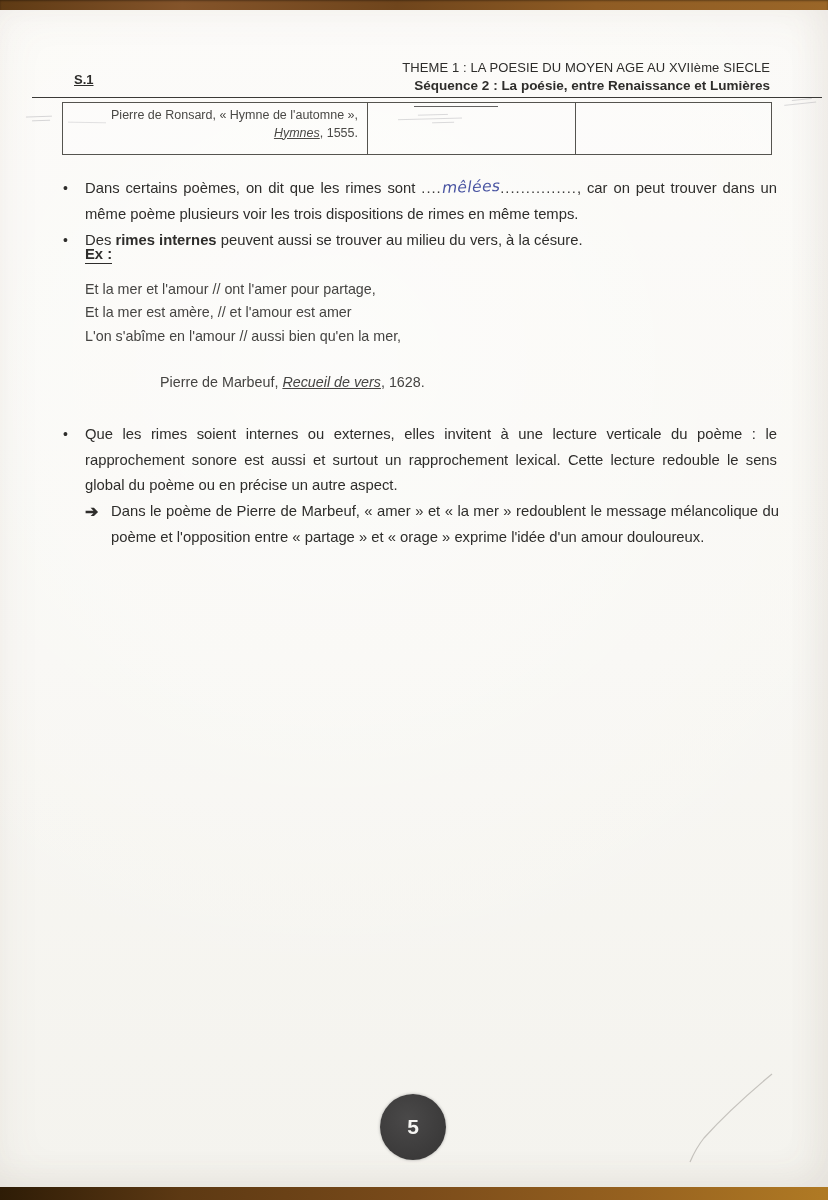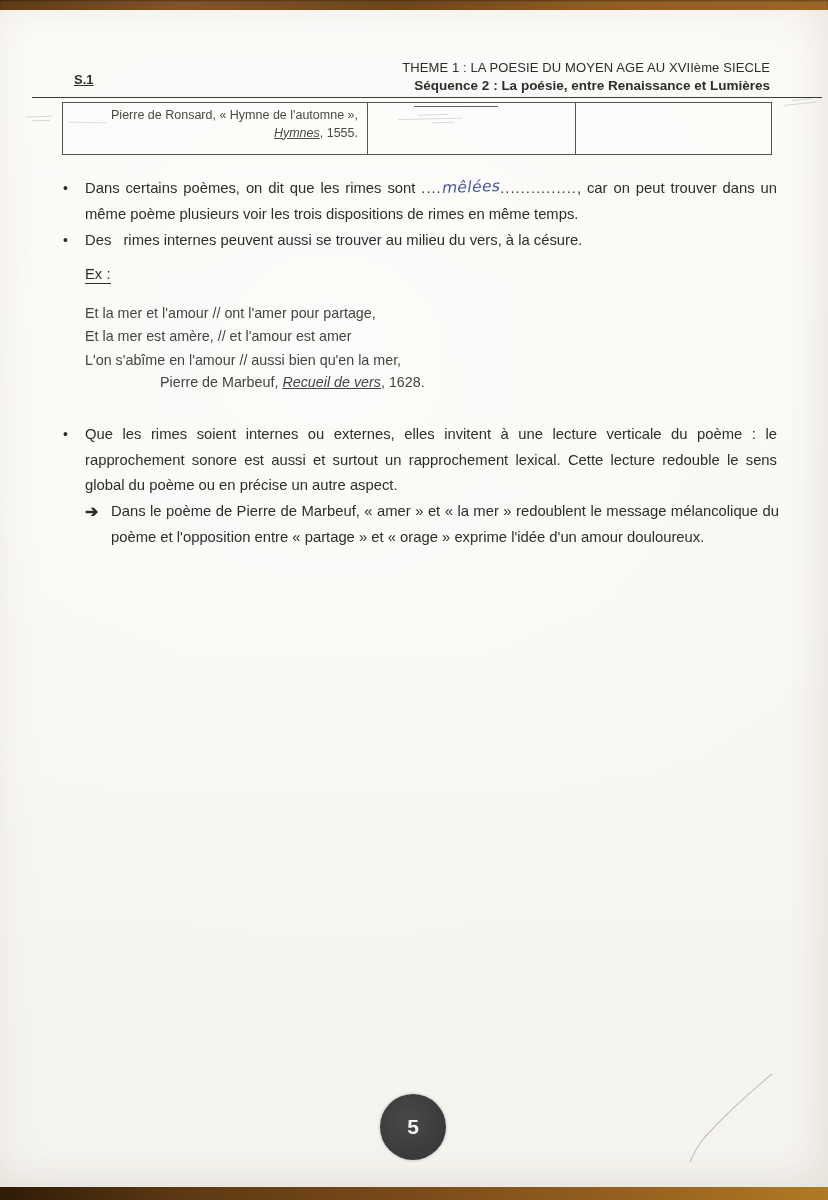--- a/index.html
+++ b/index.html
@@ -49,30 +49,30 @@
   .pm-left{left:26px;top:103px;width:32px;transform:rotate(-2deg);}
   .pm-cell1{left:68px;top:109px;width:42px;transform:rotate(1deg);opacity:.4;}
   .pm-cell2{left:398px;top:101px;width:92px;transform:rotate(-1.5deg);opacity:.5;}
   .pm-right{right:8px;top:86px;width:36px;transform:rotate(-6deg);opacity:.5;}
   
   .para{position:absolute;color:#2e2d2b;font-size:14.8px;line-height:25.5px;}
   .bulleted{padding-left:23px;text-align:justify;}
   .bullet-dot{position:absolute;left:1px;top:0;font-size:14px;}
   .b1{left:62px;top:166px;width:692px;}
   .b2{left:62px;top:218px;width:692px;}
-  .bold{font-weight:normal;margin-left:8px;}
+  .bold{font-weight:bold;}
   .dots{letter-spacing:1px;color:#3a3938;}
   .handwriting{
     color:#4a55a2;font-style:italic;font-size:15.5px;
     display:inline-block;transform:rotate(-2deg) translateY(-1px);
     font-family:"DejaVu Sans",sans-serif;letter-spacing:.4px;
   }
-  .ex{left:85px;top:252px;font-weight:normal;}
+  .ex{left:85px;top:232px;font-weight:bold;}
   .ex span{border-bottom:1.6px solid #2e2d2b;padding-bottom:1px;}
-  .poem{left:85px;top:268px;font-size:14.3px;line-height:23.4px;color:#454442;margin-top:24px;}
+  .poem{left:85px;top:268px;font-size:14.3px;line-height:23.4px;color:#454442;}
   .attrib{left:160px;top:360px;font-size:14.3px;color:#454442;text-align:center;}
   .b3{left:62px;top:412px;width:692px;}
   .arrow-item{left:85px;top:489px;width:668px;padding-left:26px;text-align:justify;position:absolute;
     color:#2e2d2b;font-size:14.8px;line-height:25.5px;}
   .arrow-glyph{position:absolute;left:0;top:0;font-size:16px;font-weight:bold;}
   
   .page-badge{
     position:absolute;left:380px;top:1084px;width:66px;height:66px;border-radius:50%;
     background:radial-gradient(circle at 42% 38%, #4a4949, #3b3a3a 70%);
     display:flex;align-items:center;justify-content:center;

